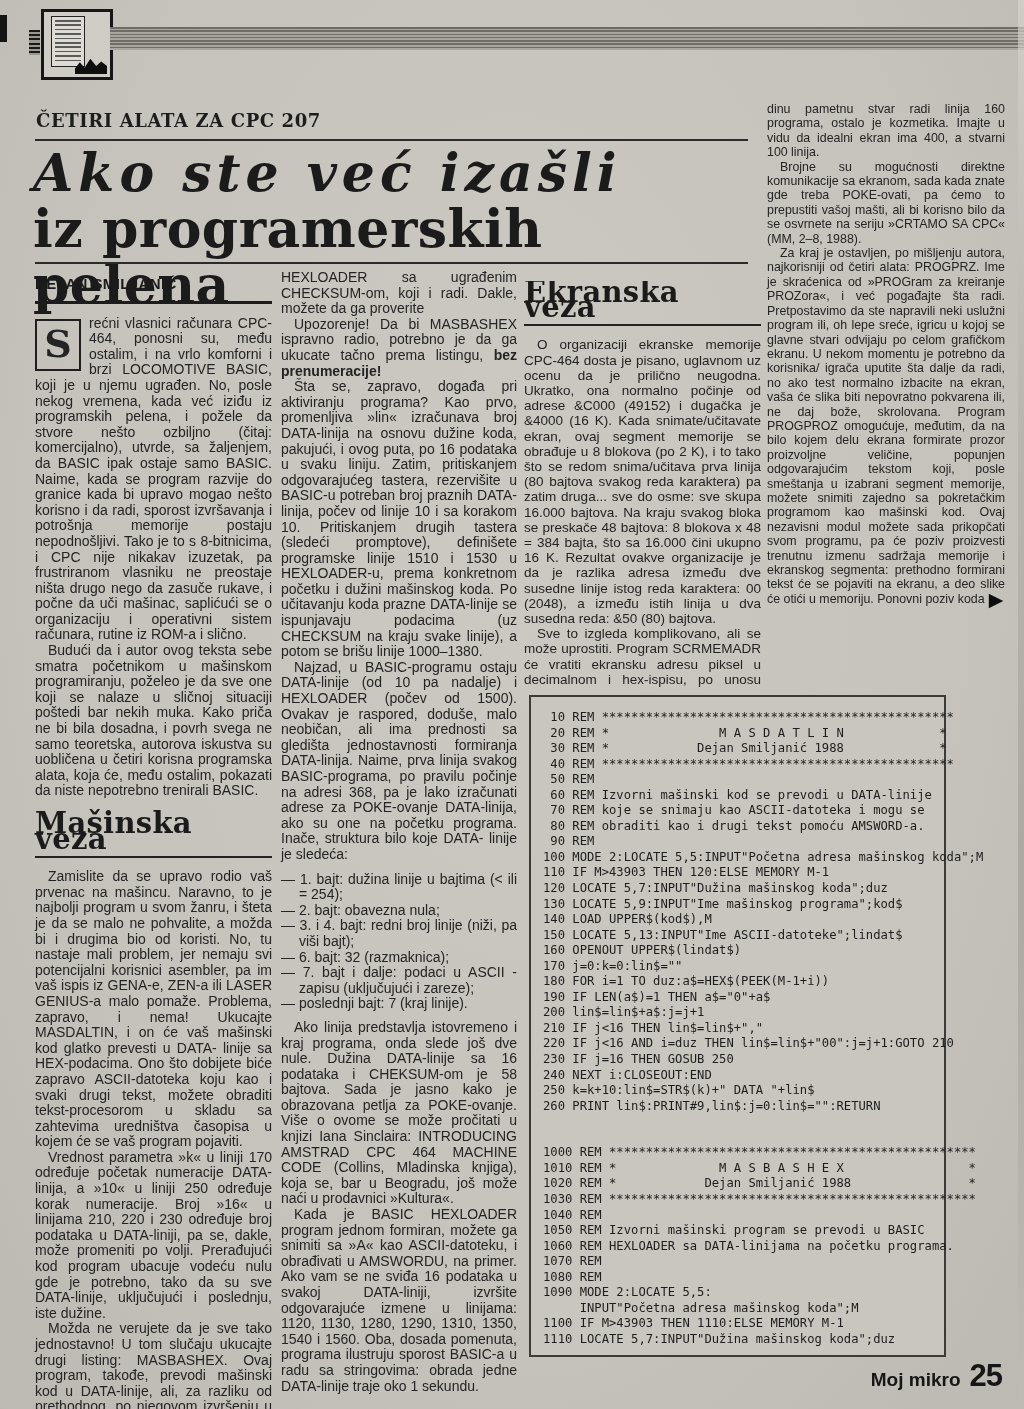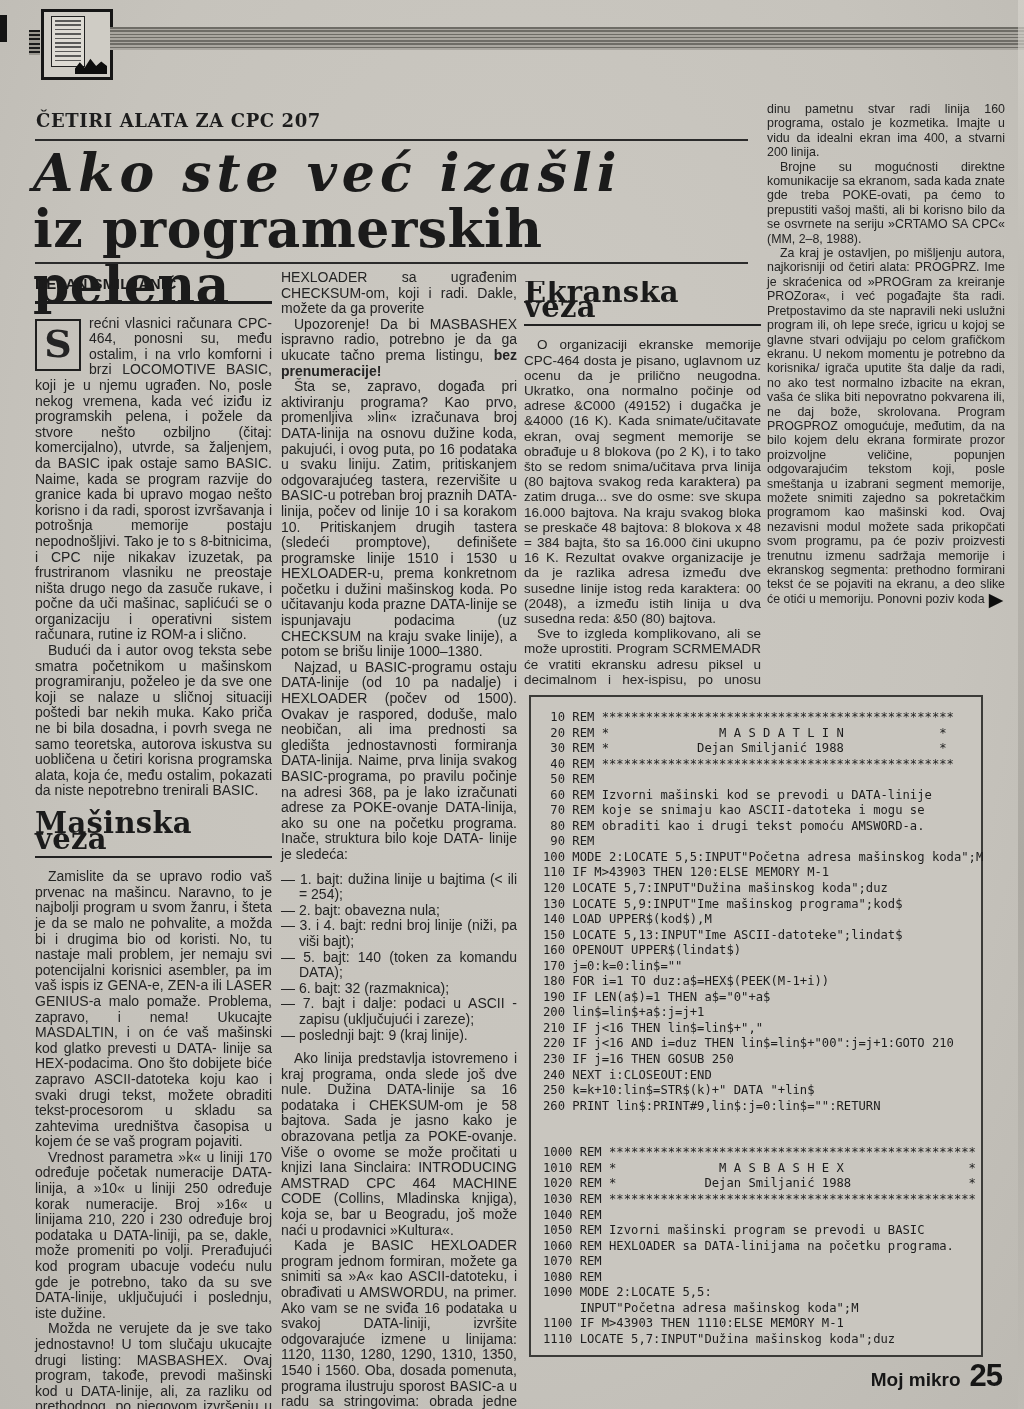--- a/index.html
+++ b/index.html
@@ -50,21 +50,21 @@
   .dropcap{float:left;width:42px;height:48px;border:2.5px solid #1f1f1f;margin:3px 8px 2px 0;
     font-family:"DejaVu Serif",serif;font-weight:bold;font-size:38px;line-height:46px;text-align:center;}
   .sect{font-family:"DejaVu Serif",serif;font-weight:bold;font-size:29px;letter-spacing:.3px;
     border-bottom:2px solid #222;padding:4px 0 9px;margin:13px 0 11px;text-align:left;color:#1b1b1b;}
   #col3 .sect{margin-top:0;}
   .bytes{margin:9px 0 8px;}
   .bytes div{padding-left:18px;text-indent:-18px;}
   .bold{font-weight:bold;}
   .arrow{font-size:19px;line-height:0;vertical-align:-3px;margin-left:4px;color:#0d0d0d;}
   
-  .codebox{position:absolute;left:529px;top:695px;width:454px;height:662px;box-sizing:border-box;
+  .codebox{position:absolute;left:529px;top:695px;width:417px;height:662px;box-sizing:border-box;
     border:2.5px solid #3b3b38;padding:13px 4px 4px 12px;background:#c9c6bf;}
   .codebox pre{margin:0;font-family:"DejaVu Sans Mono",monospace;font-size:12.2px;line-height:15.55px;color:#1d1d1d;}
   
   .footer{position:absolute;right:22px;top:1358px;display:flex;align-items:baseline;gap:9px;color:#161616;}
   .footer .brand{font-weight:bold;font-size:19px;}
   .footer .pagenum{font-weight:bold;font-size:31px;letter-spacing:-1px;text-align:right;}
 </style>
 </head>
 <body>
 
@@ -101,37 +101,36 @@
 
   <div class="col" id="col2">
     <p>HEXLOADER sa ugrađenim CHECKSUM-om, koji i radi. Dakle, možete da ga proverite</p>
     <p class="ind"><span>Upozorenje! Da bi MASBASHEX ispravno radio, potrebno je da ga ukucate tačno prema listingu, </span><span class="bold">bez prenumeracije!</span></p>
     <p class="ind">Šta se, zapravo, događa pri aktiviranju programa? Kao prvo, promenljiva »lin« izračunava broj DATA-linija na osnovu dužine koda, pakujući, i ovog puta, po 16 podataka u svaku liniju. Zatim, pritiskanjem odgovarajućeg tastera, rezervišite u BASIC-u potreban broj praznih DATA-linija, počev od linije 10 i sa korakom 10. Pritiskanjem drugih tastera (sledeći promptove), definišete programske linije 1510 i 1530 u HEXLOADER-u, prema konkretnom početku i dužini mašinskog koda. Po učitavanju koda prazne DATA-linije se ispunjavaju podacima (uz CHECKSUM na kraju svake linije), a potom se brišu linije 1000–1380.</p>
     <p class="ind">Najzad, u BASIC-programu ostaju DATA-linije (od 10 pa nadalje) i HEXLOADER (počev od 1500). Ovakav je raspored, doduše, malo neobičan, ali ima prednosti sa gledišta jednostavnosti formiranja DATA-linija. Naime, prva linija svakog BASIC-programa, po pravilu počinje na adresi 368, pa je lako izračunati adrese za POKE-ovanje DATA-linija, ako su one na početku programa. Inače, struktura bilo koje DATA- linije je sledeća:</p>
     <div class="bytes">
       <div>— 1. bajt: dužina linije u bajtima (&lt; ili = 254);</div>
       <div>— 2. bajt: obavezna nula;</div>
       <div>— 3. i 4. bajt: redni broj linije (niži, pa viši bajt);</div>
-      <div>— 5. bajt: 140 (token za komandu DATA);</div>
       <div>— 6. bajt: 32 (razmaknica);</div>
       <div>— 7. bajt i dalje: podaci u ASCII -zapisu (uključujući i zareze);</div>
-      <div>— poslednji bajt: 9 (kraj linije).</div>
+      <div>— poslednji bajt: 7 (kraj linije).</div>
     </div>
     <p class="ind">Ako linija predstavlja istovremeno i kraj programa, onda slede još dve nule. Dužina DATA-linije sa 16 podataka i CHEKSUM-om je 58 bajtova. Sada je jasno kako je obrazovana petlja za POKE-ovanje. Više o ovome se može pročitati u knjizi Iana Sinclaira: INTRODUCING AMSTRAD CPC 464 MACHINE CODE (Collins, Mladinska knjiga), koja se, bar u Beogradu, još može naći u prodavnici »Kultura«.</p>
     <p class="ind">Kada je BASIC HEXLOADER program jednom formiran, možete ga snimiti sa »A« kao ASCII-datoteku, i obrađivati u AMSWORDU, na primer. Ako vam se ne sviđa 16 podataka u svakoj DATA-liniji, izvršite odgovarajuće izmene u linijama: 1120, 1130, 1280, 1290, 1310, 1350, 1540 i 1560. Oba, dosada pomenuta, programa ilustruju sporost BASIC-a u radu sa stringovima: obrada jedne DATA-linije traje oko 1 sekundu.</p>
   </div>
 
   <div class="col" id="col3">
     <div class="sect">Ekranska veza</div>
     <p class="ind">O organizaciji ekranske memorije CPC-464 dosta je pisano, uglavnom uz ocenu da je prilično neugodna. Ukratko, ona normalno počinje od adrese &amp;C000 (49152) i dugačka je &amp;4000 (16 K). Kada snimate/učitavate ekran, ovaj segment memorije se obrađuje u 8 blokova (po 2 K), i to tako što se redom snima/učitava prva linija (80 bajtova svakog reda karaktera) pa zatim druga... sve do osme: sve skupa 16.000 bajtova. Na kraju svakog bloka se preskače 48 bajtova: 8 blokova x 48 = 384 bajta, što sa 16.000 čini ukupno 16 K. Rezultat ovakve organizacije je da je razlika adresa između dve susedne linije istog reda karaktera: 00 (2048), a između istih linija u dva susedna reda: &amp;50 (80) bajtova.</p>
     <p class="ind">Sve to izgleda komplikovano, ali se može uprostiti. Program SCRMEMADR će vratiti ekransku adresu piksel u decimalnom i hex-ispisu, po unosu grafičkih koordinata. Je-</p>
   </div>
 
   <div class="col" id="col4">
-    <p>dinu pametnu stvar radi linija 160 programa, ostalo je kozmetika. Imajte u vidu da idealni ekran ima 400, a stvarni 200 linija.</p>
+    <p>dinu pametnu stvar radi linija 160 programa, ostalo je kozmetika. Imajte u vidu da idealni ekran ima 400, a stvarni 100 linija.</p>
     <p class="ind">Brojne su mogućnosti direktne komunikacije sa ekranom, sada kada znate gde treba POKE-ovati, pa ćemo to prepustiti vašoj mašti, ali bi korisno bilo da se osvrnete na seriju »CRTAMO SA CPC« (MM, 2–8, 1988).</p>
     <p class="ind"><span>Za kraj je ostavljen, po mišljenju autora, najkorisniji od četiri alata: PROGPRZ. Ime je skraćenica od »PROGram za kreiranje PROZora«, i već pogađajte šta radi. Pretpostavimo da ste napravili neki uslužni program ili, oh lepe sreće, igricu u kojoj se glavne stvari odvijaju po celom grafičkom ekranu. U nekom momentu je potrebno da korisnika/ igrača uputite šta dalje da radi, no ako test normalno izbacite na ekran, vaša će slika biti nepovratno pokvarena ili, ne daj bože, skrolovana. Program PROGPROZ omogućuje, međutim, da na bilo kojem delu ekrana formirate prozor proizvoljne veličine, popunjen odgovarajućim tekstom koji, posle smeštanja u izabrani segment memorije, možete snimiti zajedno sa pokretačkim programom kao mašinski kod. Ovaj nezavisni modul možete sada prikopčati svom programu, pa će poziv proizvesti trenutnu izmenu sadržaja memorije i ekranskog segmenta: prethodno formirani tekst će se pojaviti na ekranu, a deo slike će otići u memoriju. Ponovni poziv koda</span><span class="arrow">▶</span></p>
   </div>
 
   <div class="codebox">
     <pre> 10 REM ************************************************
  20 REM *               M A S D A T L I N             *
  30 REM *            Dejan Smiljanić 1988             *
  40 REM ************************************************
  50 REM

